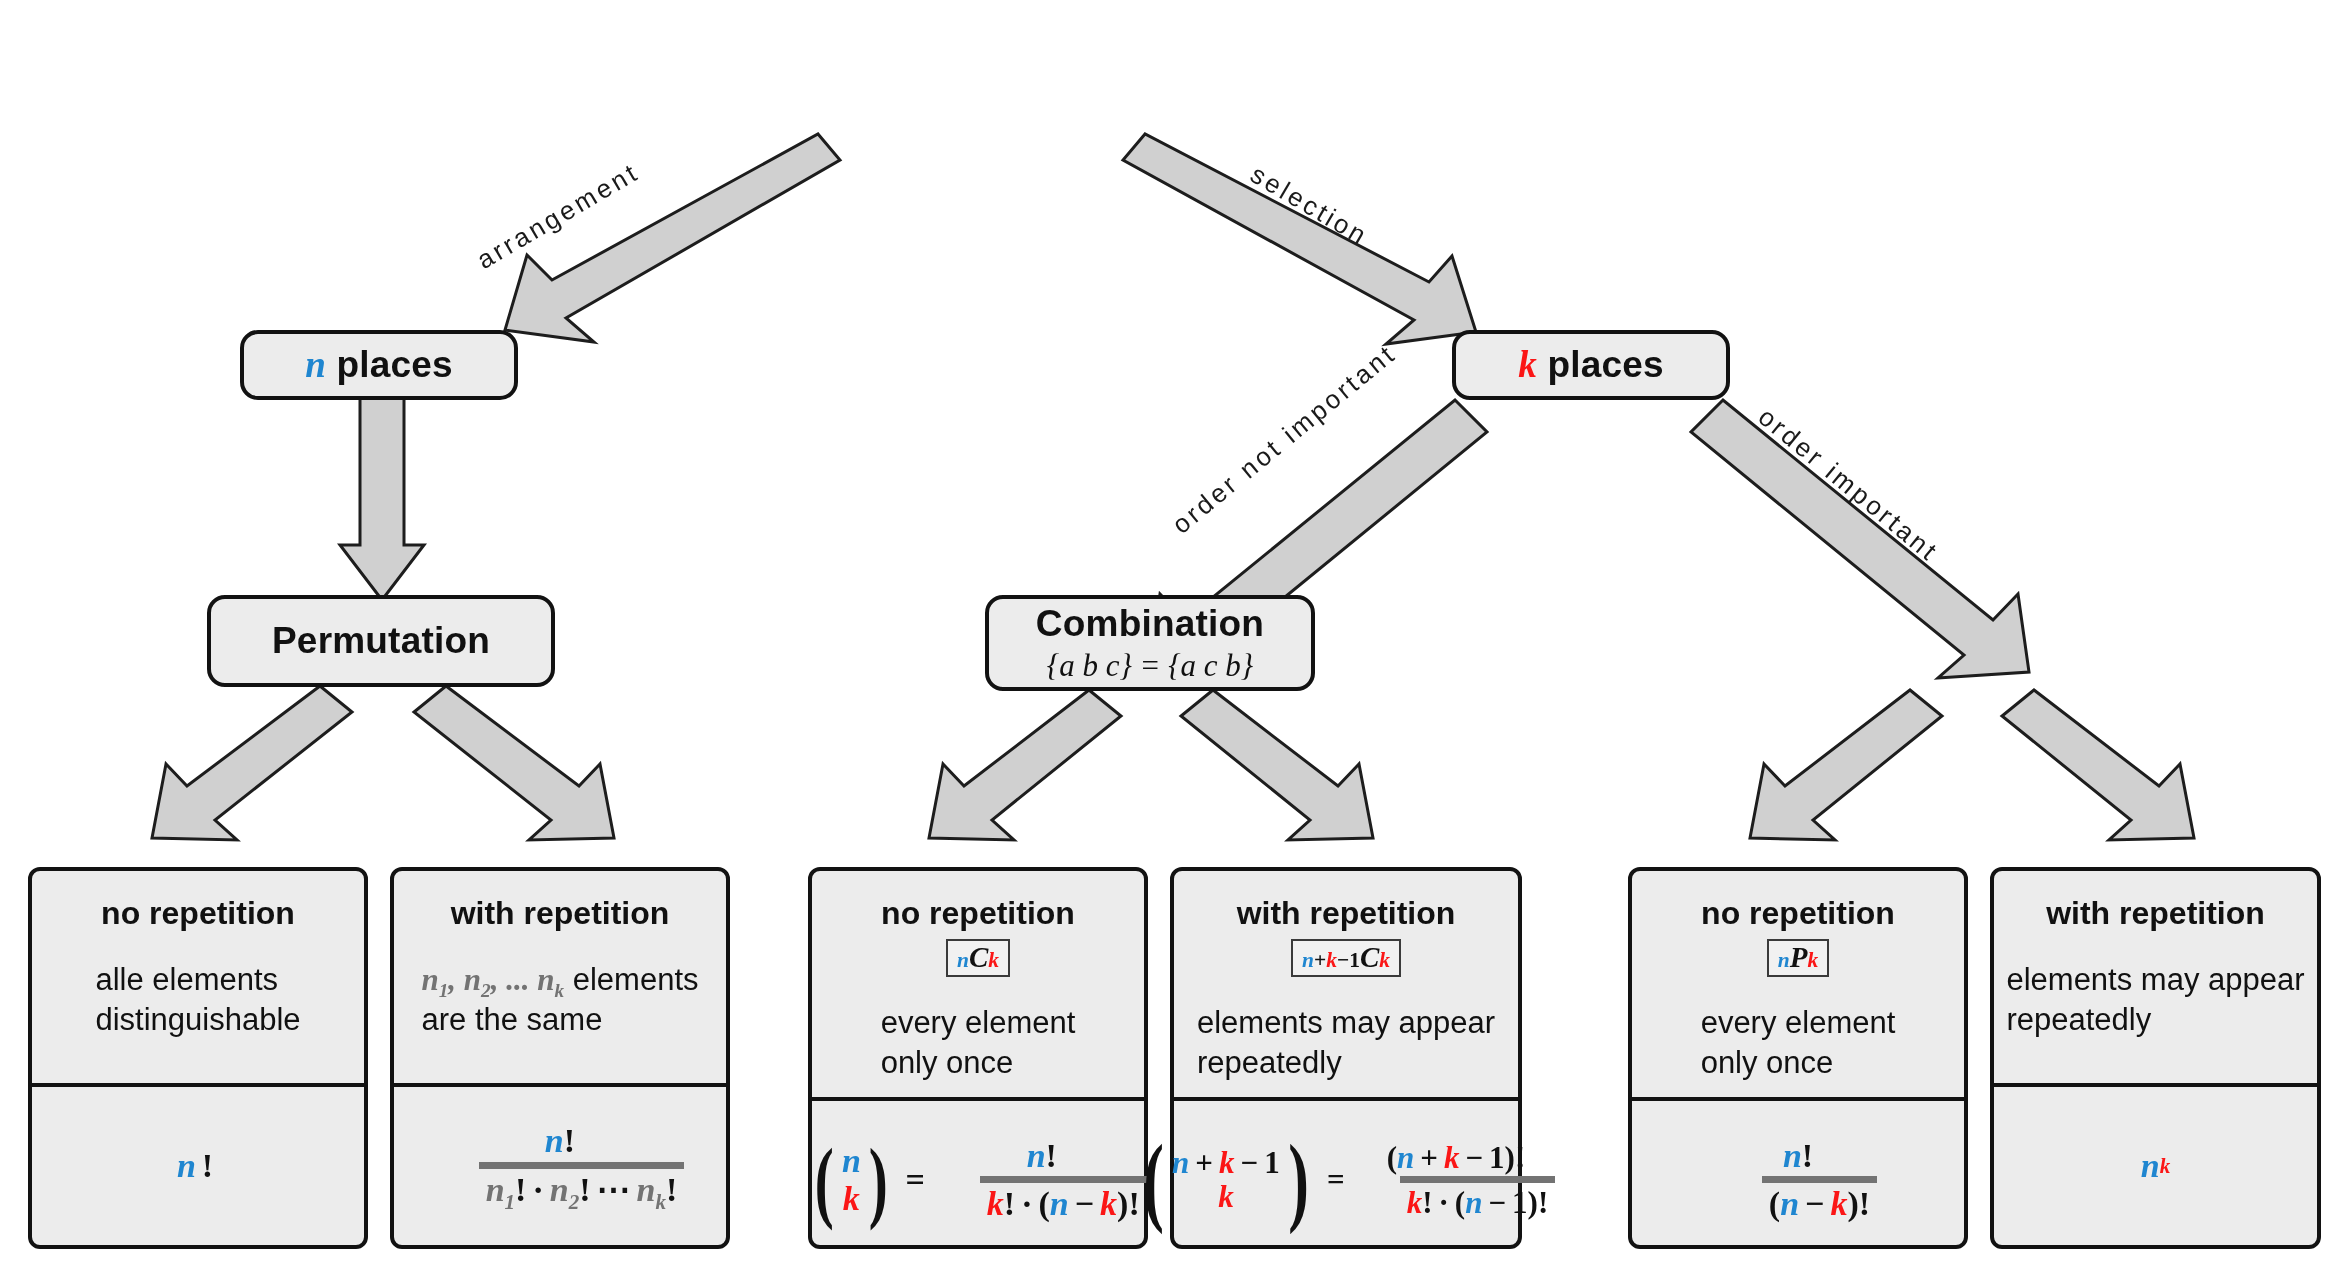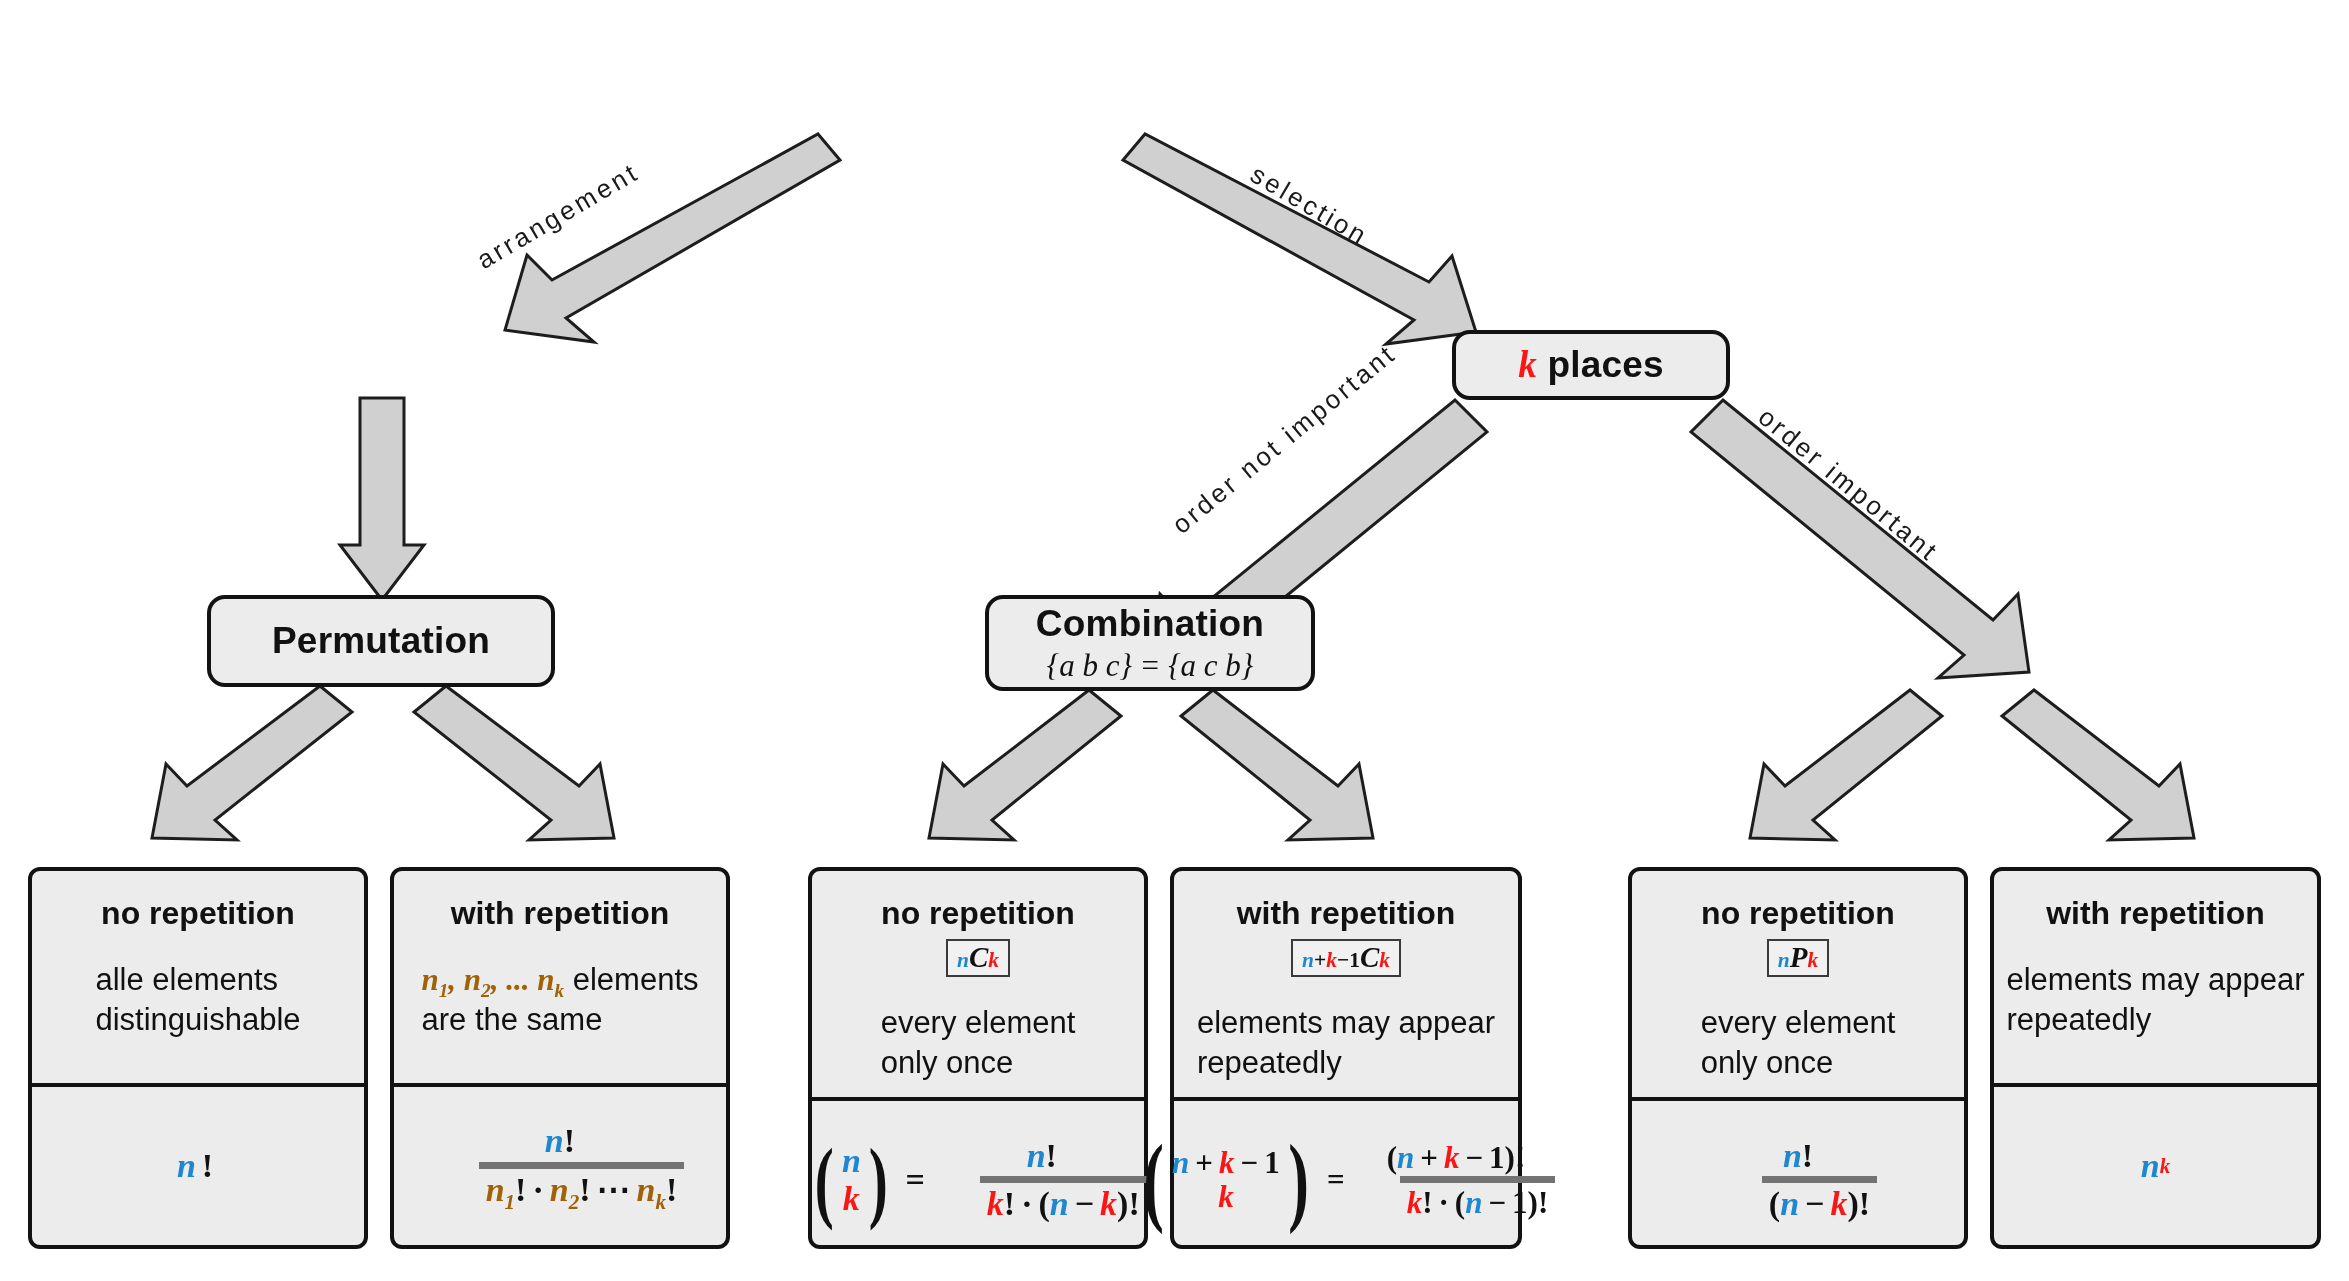--- a/index.html
+++ b/index.html
@@ -102,21 +102,21 @@
 
   
   .mth {
     font-family: "Liberation Serif", serif;
     font-style: italic;
     font-weight: bold;
   }
   .mth.up { font-style: normal; }
   .blue { color: #1f86d0; }
   .red  { color: #fb1616; }
-  .green{ color: #a16207; }
+  .green{ color: #737373; }
   .blk  { color: #111111; }
 
   .frac {
     display: inline-flex;
     flex-direction: column;
     align-items: center;
     vertical-align: middle;
     font-family: "Liberation Serif", serif;
     line-height: 1.08;
   }
@@ -234,20 +234,26 @@
     <span>selection</span>
   </div>
   <div class="edgelabel" style="left:1186px; top:525px; transform: rotate(-39.5deg) translate(0,-50%);">
     <span>order not important</span>
   </div>
   <div class="edgelabel" style="left:1752px; top:410px; transform: rotate(39.5deg) translate(0,-50%);">
     <span>order important</span>
   </div>
 
 
+  <div class="node" style="left:240px; top:330px; width:278px; height:70px;">
+    <div class="title">
+      <span class="mth blue">n</span>
+      <span>places</span>
+    </div>
+  </div>
 
   <div class="node" style="left:1452px; top:330px; width:278px; height:70px;">
     <div class="title">
       <span class="mth red">k</span>
       <span>places</span>
     </div>
   </div>
 
   <div class="node" style="left:207px; top:595px; width:348px; height:92px;">
     <div class="title">Permutation</div>

